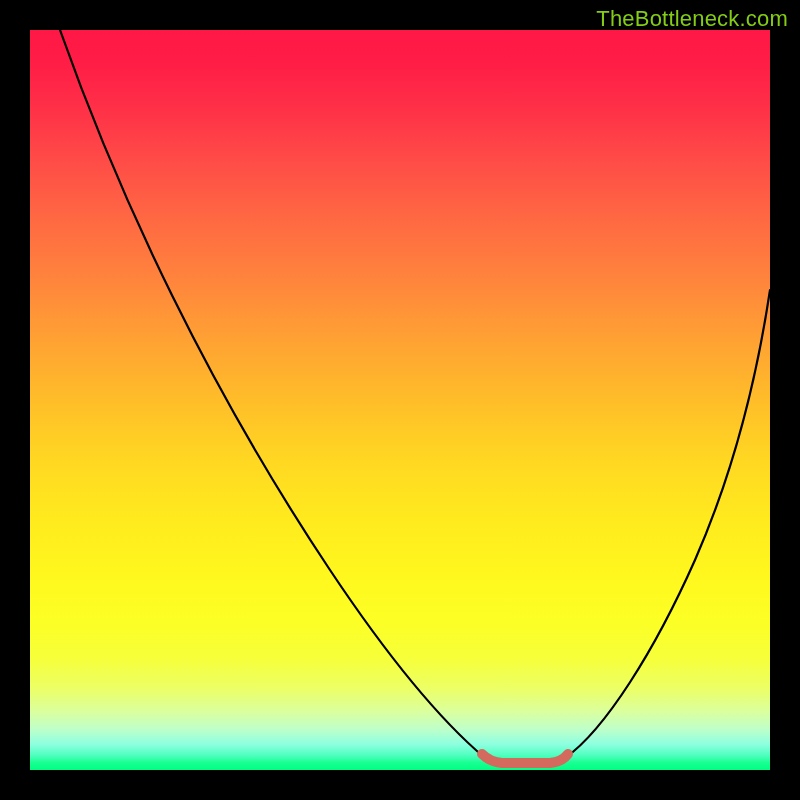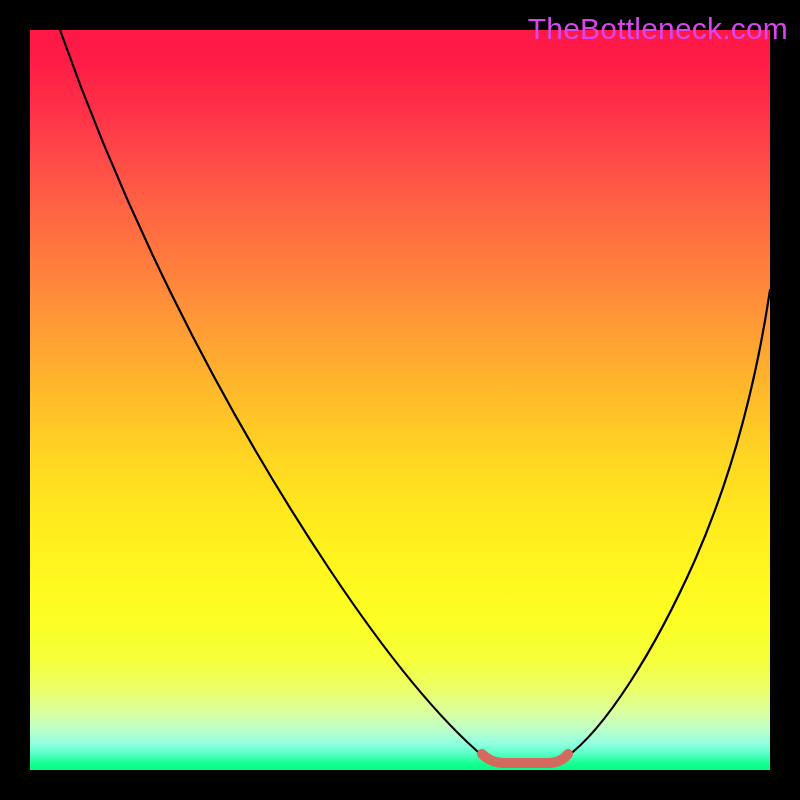--- a/index.html
+++ b/index.html
@@ -12,24 +12,24 @@
     font-family: Arial, Helvetica, sans-serif;
   }
   .frame {
     position: relative;
     width: 800px;
     height: 800px;
     background: #000;
   }
   .watermark {
     position: absolute;
-    top: 12px;
+    top: 6px;
     right: 12px;
-    color: #d946ef;
-    font-size: 30px;
+    color: #84cc16;
+    font-size: 22px;
     font-weight: 400;
     letter-spacing: 0.2px;
     z-index: 20;
   }
   .plot-area {
     position: absolute;
     left: 30px;
     top: 30px;
     width: 740px;
     height: 740px;

